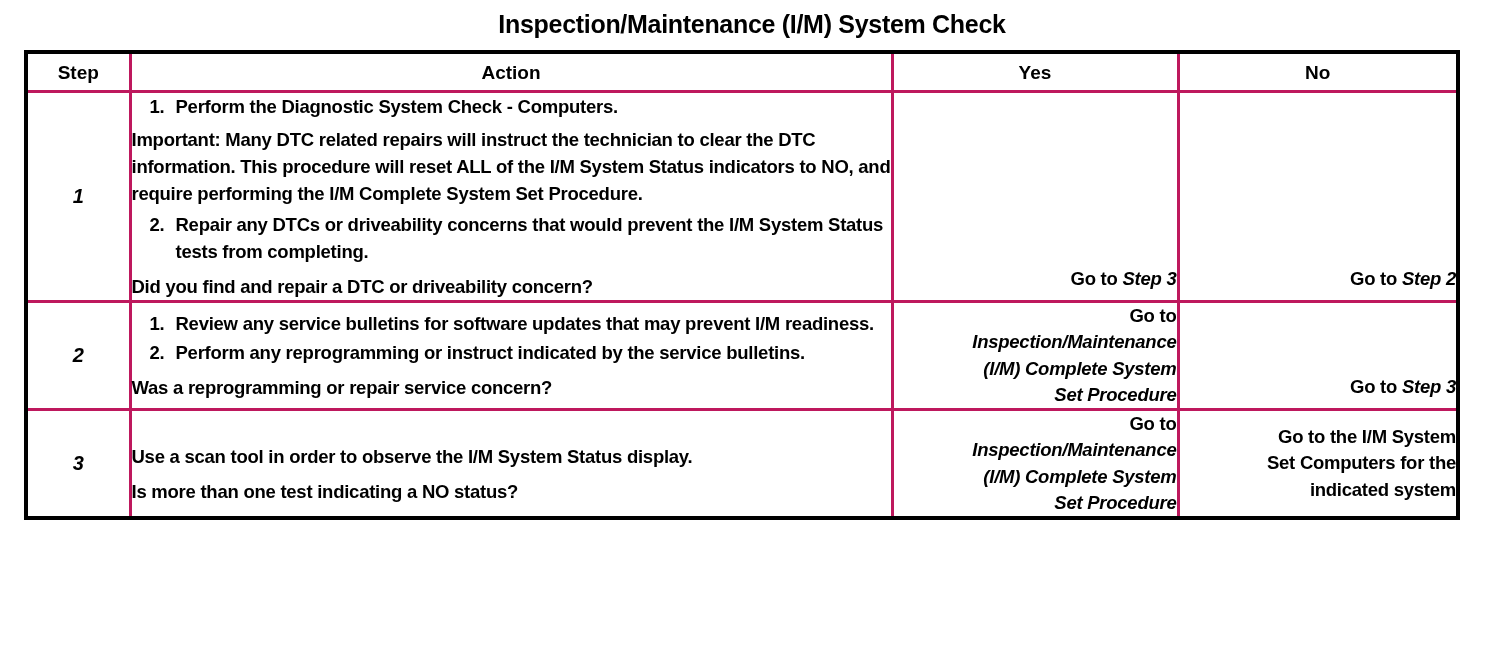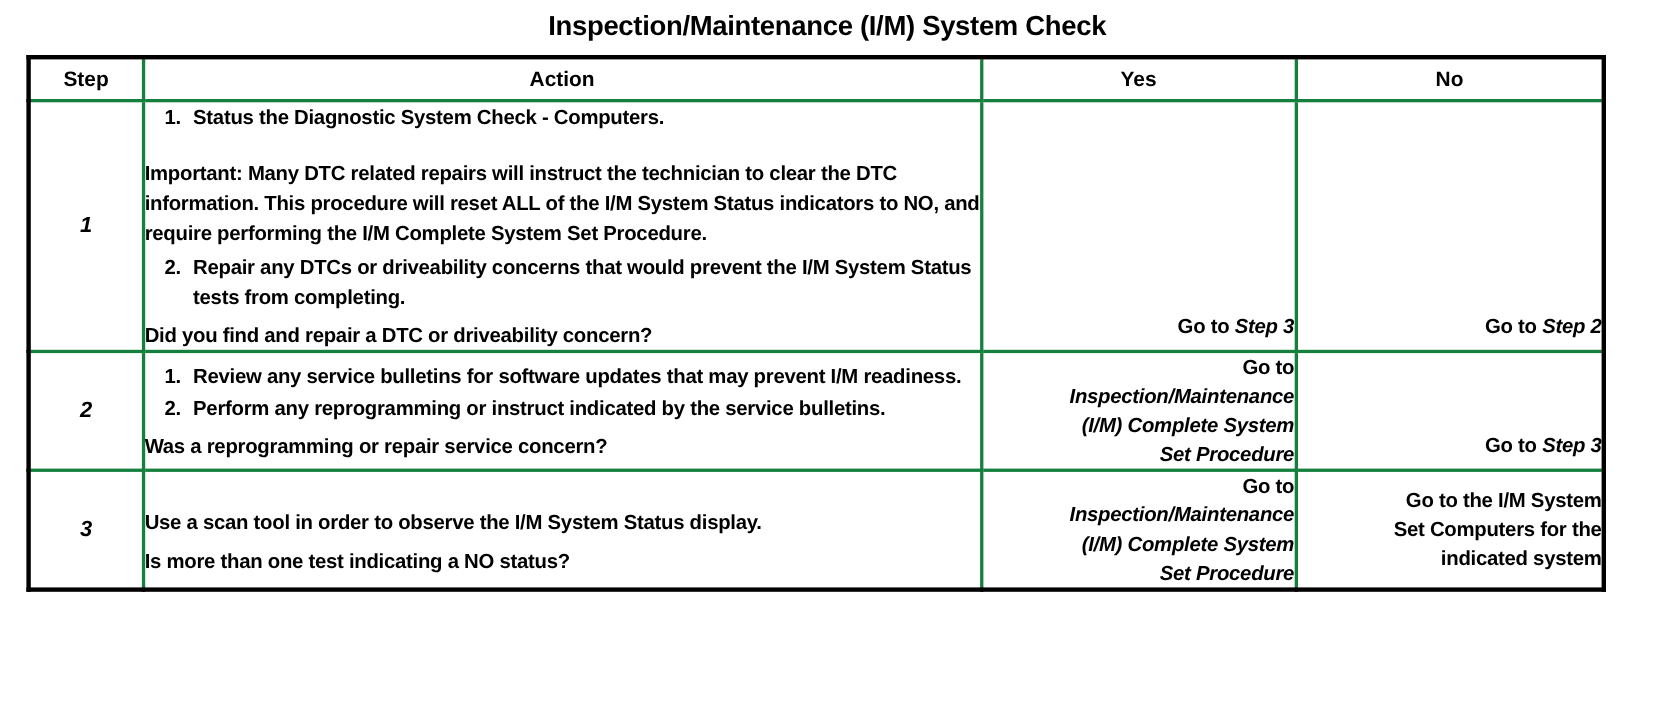--- a/index.html
+++ b/index.html
@@ -36,21 +36,21 @@
     position: absolute;
     top: 50px;
     left: 24px;
     width: 1432px;
     border-collapse: collapse;
     table-layout: fixed;
     border: 4px solid #000;
   }
   table.im-table td,
   table.im-table th {
-    border: 3px solid #15803d;
+    border: 3px solid #be185d;
     vertical-align: middle;
     padding: 0;
     font-family: "Liberation Sans", sans-serif;
   }
 
   
   col.c-step   { width: 104px; }
   col.c-action { width: 762px; }
   col.c-yes    { width: 286px; }
   col.c-no     { width: 280px; }
@@ -101,21 +101,21 @@
   }
   .num-item .num {
     flex: 0 0 auto;
     width: 26px;
     text-align: left;
   }
   .num-item .num-text {
     flex: 1 1 auto;
   }
   .para {
-    margin: 24px 0 4px 0;
+    margin: 6px 0 4px 0;
   }
   .question {
     margin-top: 8px;
   }
   .plain-line { margin: 20px 0 0 0; }
 
   .ital { }
   .proc-ref {
     font-style: italic;
     font-weight: bold;
@@ -144,21 +144,21 @@
         <th>No</th>
       </tr>
     </thead>
     <tbody>
 
       <tr>
         <td class="step-cell">1</td>
         <td class="action-cell">
           <div class="num-item">
             <span class="num">1.</span>
-            <span class="num-text"><span>Status the </span><span class="ital">Diagnostic System Check - Computers</span><span>.</span></span>
+            <span class="num-text"><span>Perform the </span><span class="ital">Diagnostic System Check - Computers</span><span>.</span></span>
           </div>
           <div class="para"><span>Important:</span><span> Many DTC related repairs will instruct the technician to clear the DTC information. This procedure will reset ALL of the I/M System Status indicators to NO, and require performing the I/M Complete System Set Procedure.</span></div>
           <div class="num-item">
             <span class="num">2.</span>
             <span class="num-text">Repair any DTCs or driveability concerns that would prevent the I/M System Status tests from completing.</span>
           </div>
           <div class="question">Did you find and repair a DTC or driveability concern?</div>
         </td>
         <td class="answer-cell bottom-align">
           <span class="goto-lead">Go to </span><span class="proc-ref">Step 3</span>

